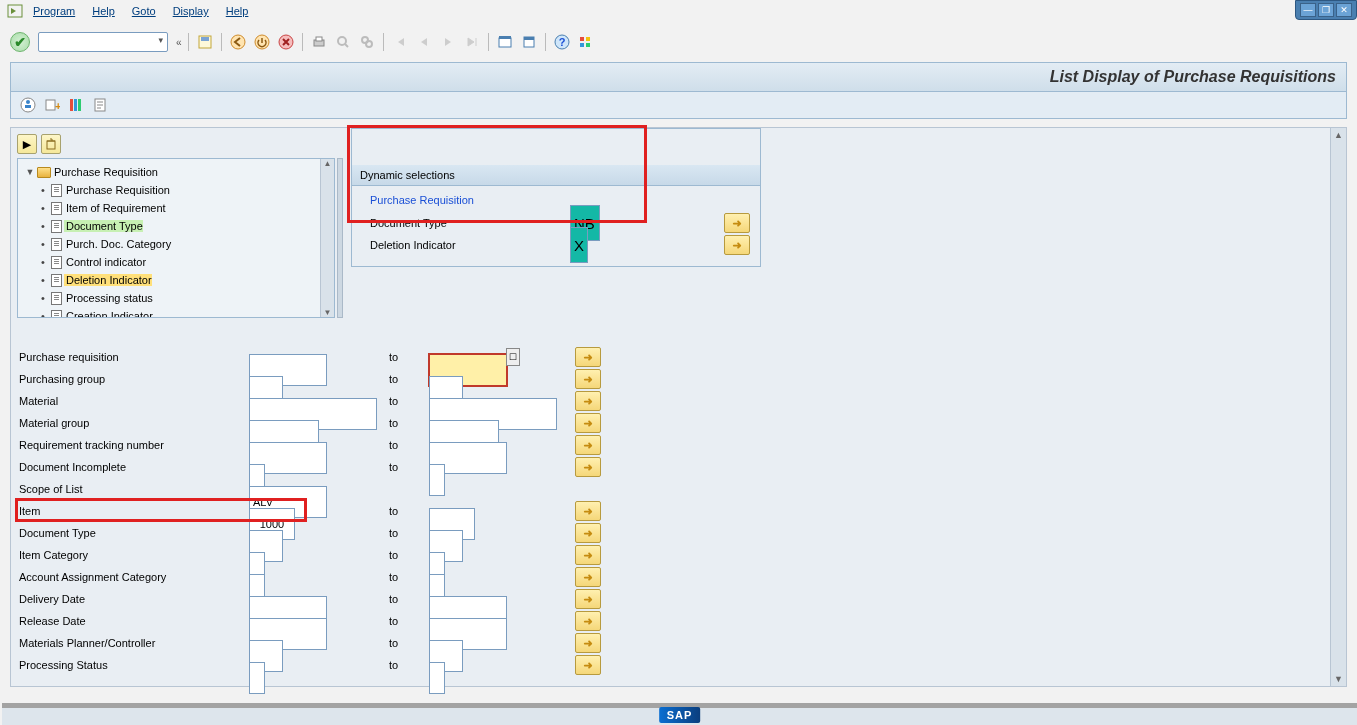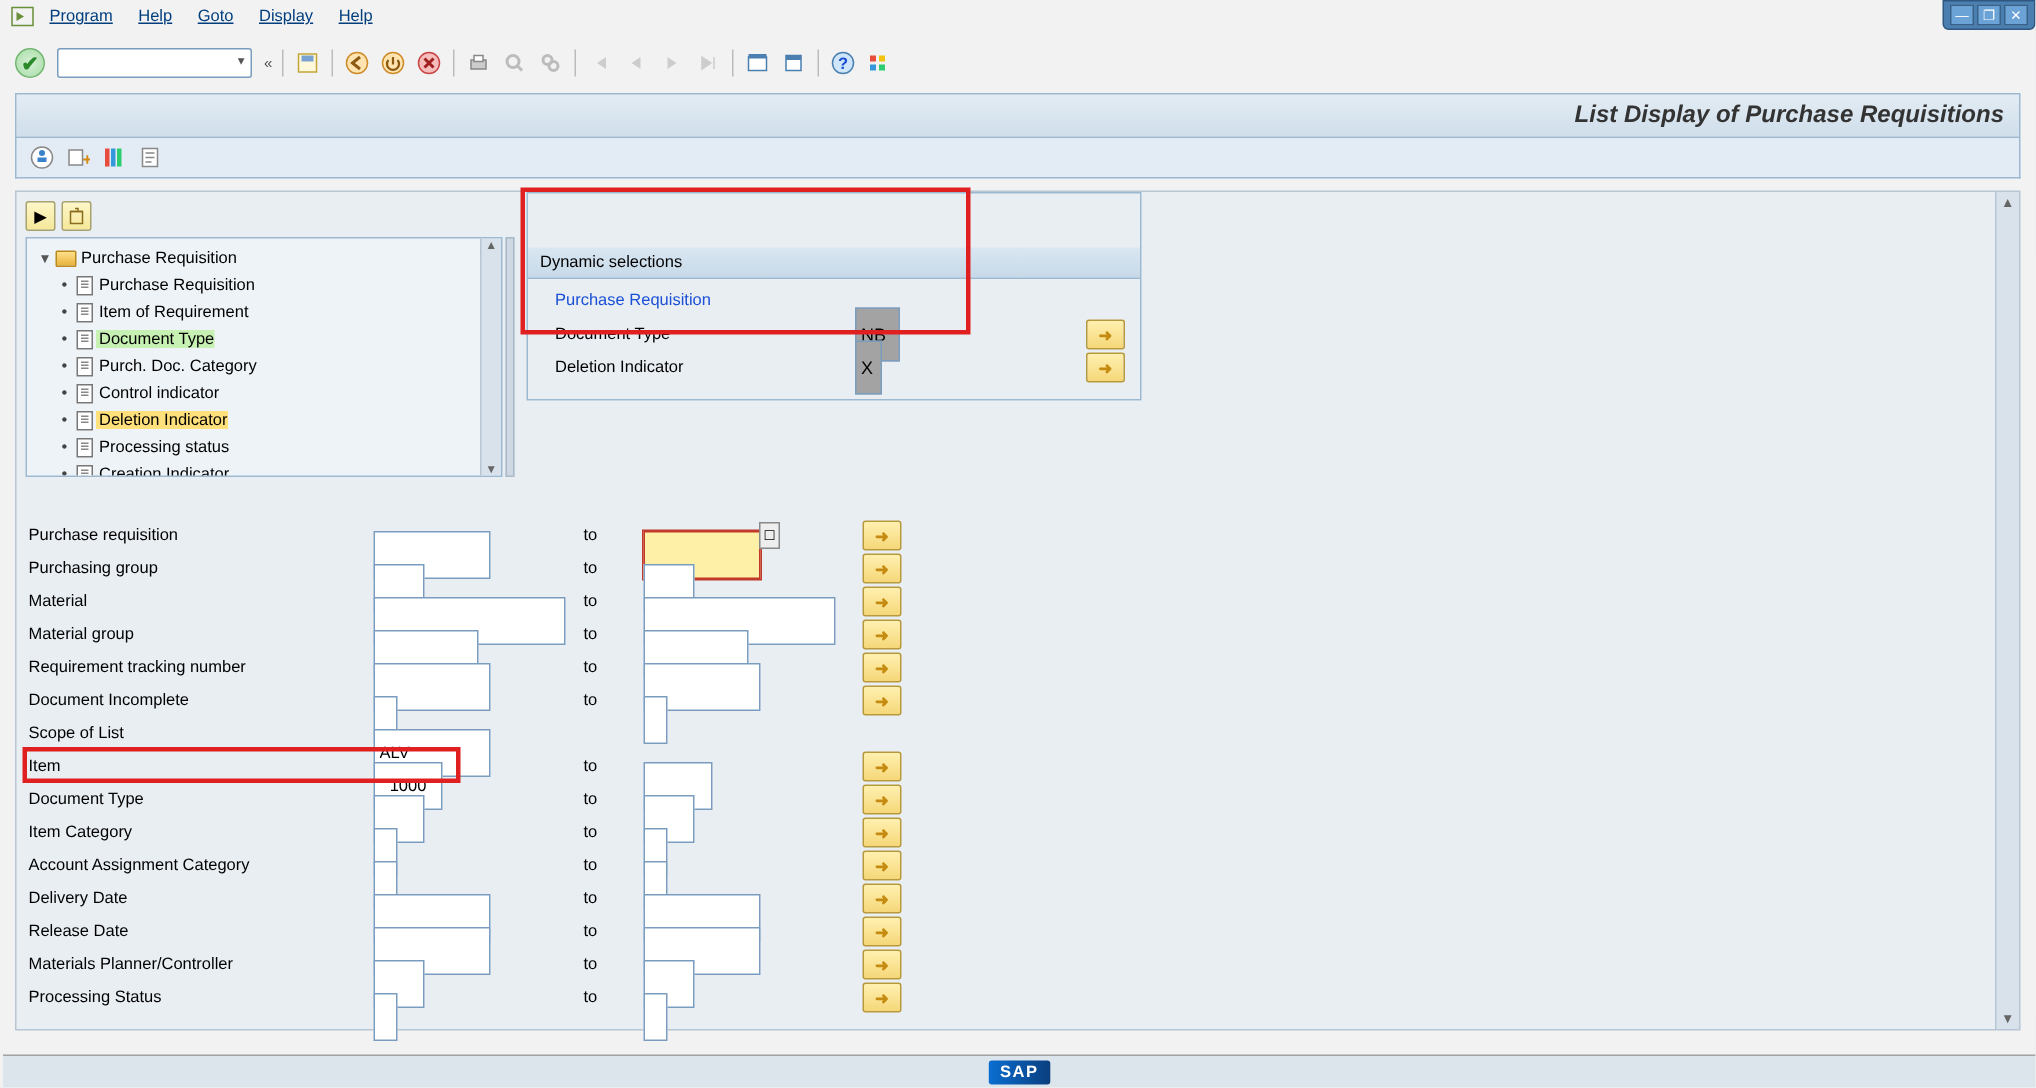--- a/index.html
+++ b/index.html
@@ -63,21 +63,21 @@
 .main-vscroll .arrow.up { top: 2px; }
 .main-vscroll .arrow.dn { bottom: 2px; }
 
 
 .dyn-panel { position: absolute; left: 340px; top: 0; width: 410px; border: 1px solid #9db9d1; background: #e9eef3; }
 .dyn-panel .dp-title { background: linear-gradient(#d9e7f2,#c7d9e8); border-bottom: 1px solid #9db9d1; padding: 4px 8px; font-weight: normal; margin-top: 36px; }
 .dyn-panel .dp-body { padding: 6px 10px 10px 18px; }
 .dyn-panel .dp-link { color: #1a4fd6; padding: 2px 0 6px 0; }
 .dyn-row { display: flex; align-items: center; height: 22px; }
 .dyn-row .dlabel { width: 200px; }
-.dyn-row .dinput { width: 30px; height: 36px; border: 1px solid #7a9cbf; background: #a3a3a3; padding: 0 3px; font-size: 12px; }
+.dyn-row .dinput { width: 30px; height: 36px; border: 1px solid #7a9cbf; background: #14b8a6; padding: 0 3px; font-size: 15px; }
 .dyn-row .dbtn { width: 26px; height: 20px; margin-left: auto; border: 1px solid #b79a3e; background: linear-gradient(#fff0b0,#f5d779); border-radius: 2px; display: flex; align-items: center; justify-content: center; cursor: pointer; }
 .arrow-icon { font-size: 11px; color: #c58b10; font-weight: bold; }
 .red-box-abs { position: absolute; border: 3px solid #e02020; pointer-events: none; }
 
 
 .sel-form { position: absolute; left: 6px; top: 218px; right: 18px; }
 .sel-row { display: flex; align-items: center; height: 22px; }
 .sel-row .slabel { width: 232px; padding-left: 2px; }
 .sel-row .sfrom { width: 140px; }
 .sel-row .sto-label { width: 40px; text-align: left; }
@@ -87,21 +87,21 @@
 .sinput.narrow { width: 34px; text-align: center; }
 .sinput.med { width: 78px; }
 .sinput.wide { width: 128px; }
 .sinput.short { width: 16px; }
 .sel-btn { width: 26px; height: 20px; border: 1px solid #b79a3e; background: linear-gradient(#fff0b0,#f5d779); border-radius: 2px; display: flex; align-items: center; justify-content: center; cursor: pointer; }
 .focus-field { background: #fff0a8 !important; border: 1px solid #c0392b !important; outline: 1px solid #c0392b; }
 .f4-btn { width: 14px; height: 18px; border: 1px solid #888; background: #eee; display: inline-flex; align-items: center; justify-content: center; margin-left: -1px; cursor: pointer; font-size: 9px; }
 
 
 .sap-logo { position: absolute; bottom: 2px; left: 50%; transform: translateX(-50%); background: linear-gradient(90deg,#0a6ed1,#0a3e7e); color: #fff; font-weight: bold; font-size: 11px; padding: 2px 8px; border-radius: 2px; letter-spacing: 1px; }
-.bottom-bar { position: absolute; bottom: 0; left: 2px; right: 0; height: 22px; background: #dde5ec; border-top: 1px solid #a3a3a3; }
+.bottom-bar { position: absolute; bottom: 0; left: 2px; right: 0; height: 22px; background: #dde5ec; border-top: 5px solid #a3a3a3; }
 
 
 .fieldwrap { display: inline-flex; align-items: center; }
 
 svg { display: block; }
 </style>
 </head>
 <body>
 
 <div class="window-controls">

